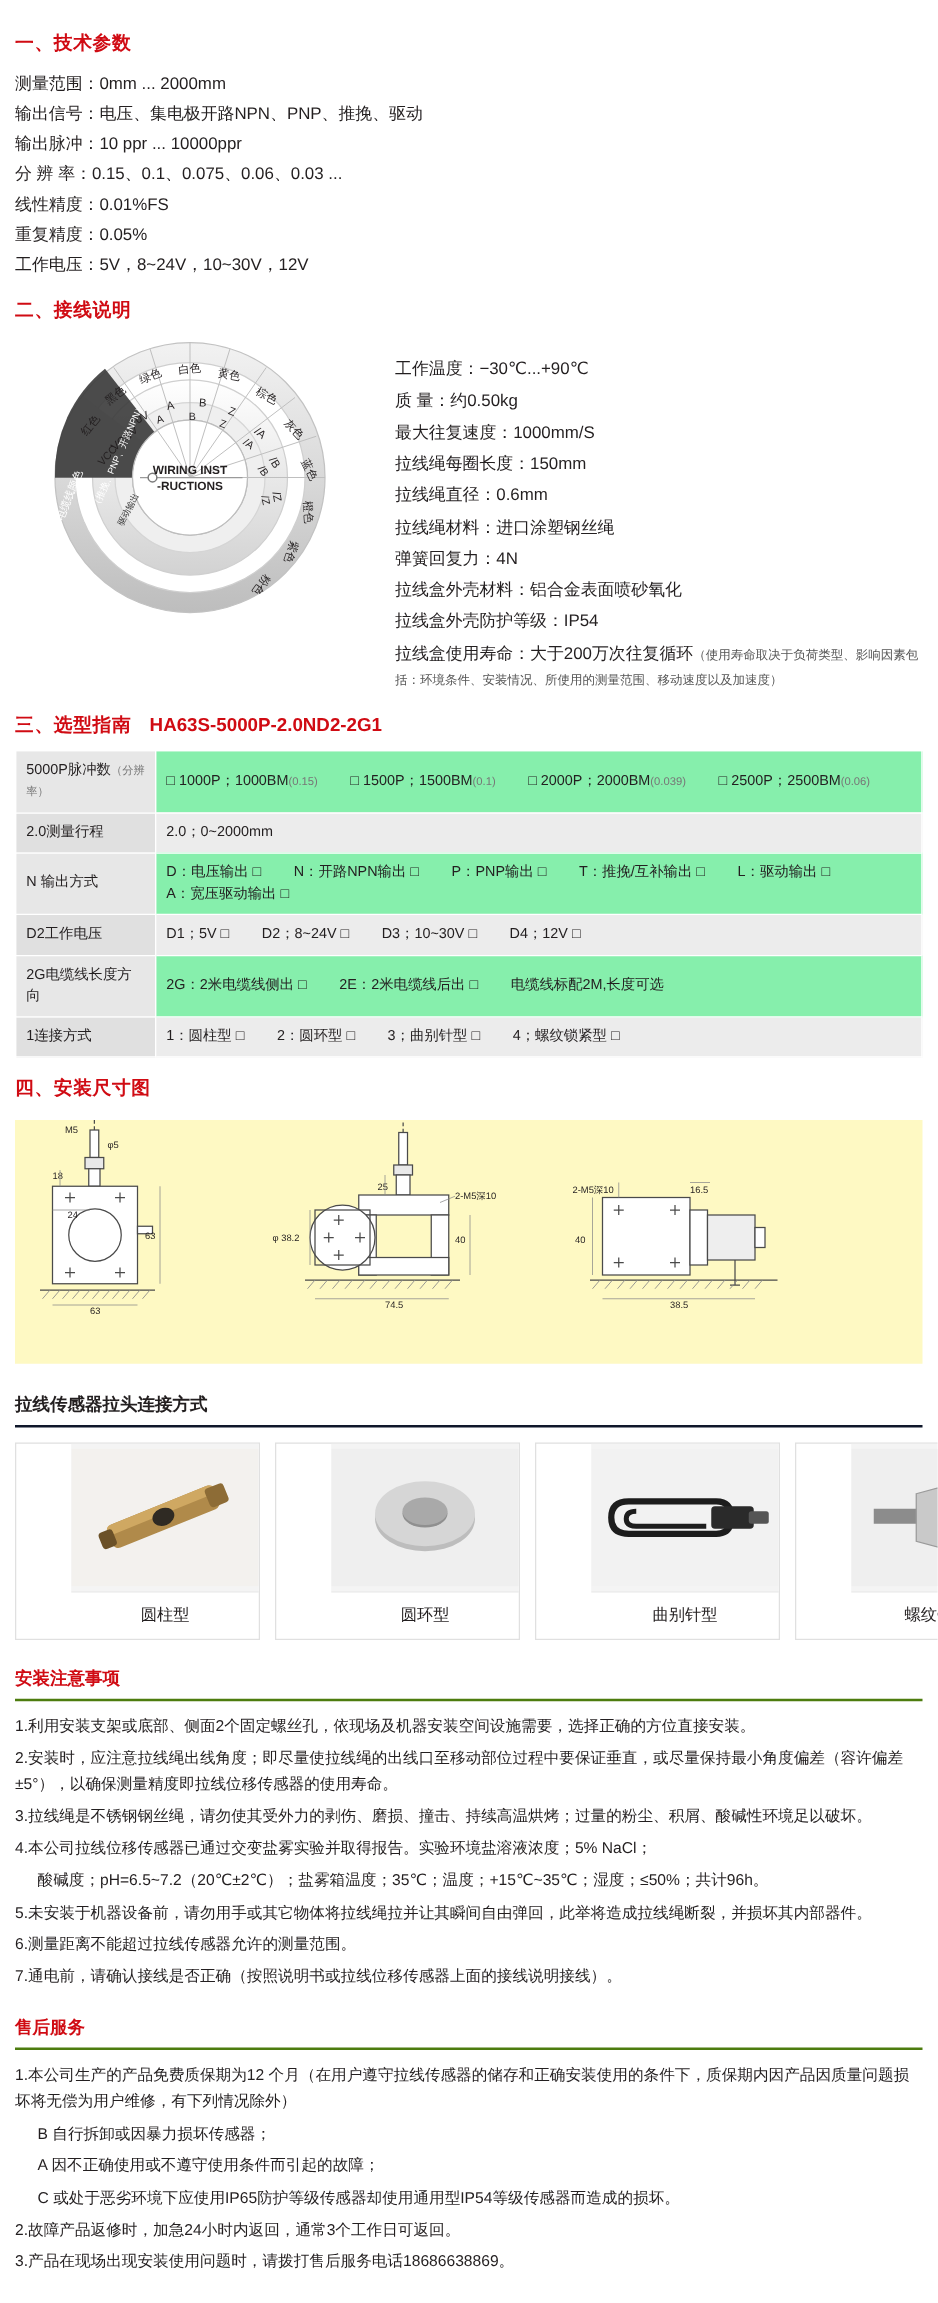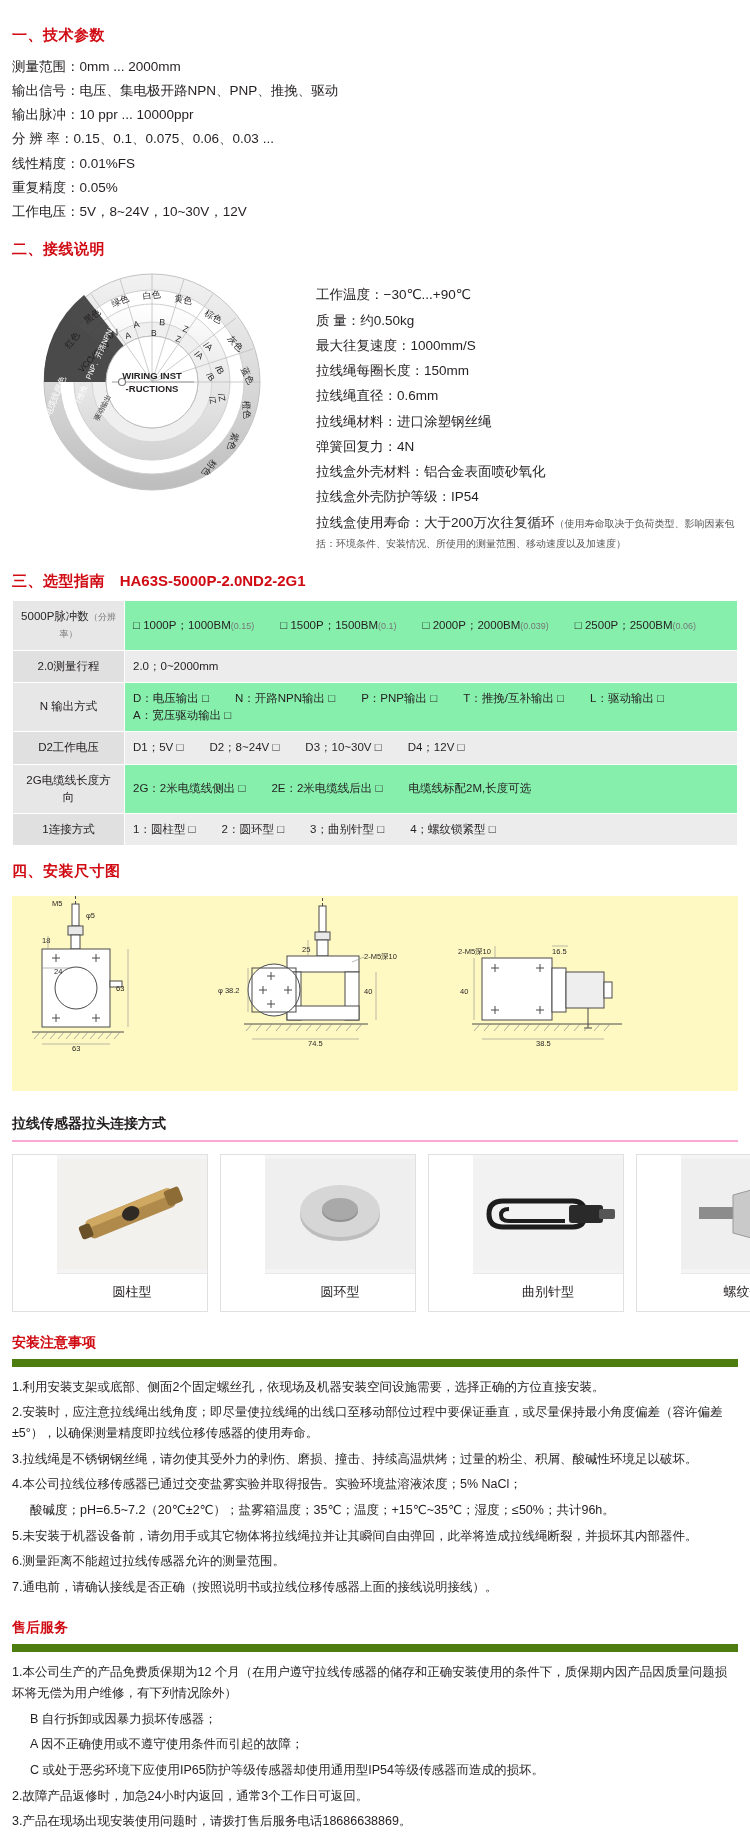--- a/index.html
+++ b/index.html
@@ -34,48 +34,48 @@
   .wiring-wrap { display: flex; align-items: flex-start; gap: 14px; margin-top: 6px; }
   .dial { position: relative; width: 290px; height: 230px; flex: none; }
   .dial svg { display:block; }
 
   .wiring-specs { flex: 1; padding-top: 14px; }
   .wiring-specs div { padding: 2.5px 0; font-size: 13.5px; }
 
   
   table.guide { width: 100%; border-collapse: collapse; margin-top: 6px; font-size: 11.5px; }
   table.guide td { border: 1px solid #ffffff; padding: 7px 8px; vertical-align: middle; }
-  table.guide td.k { width: 112px; background: #e7e7e7; color: #231f20; text-align: center; font-size: 11.5px;}
+  table.guide td.k { width: 112px; background: #e7e7e7; color: #231f20; text-align: left; font-size: 11.5px;}
   table.guide td.v { background: #86efac; color: #231f20; }
   table.guide tr.alt td.k { background: #e0e0e0; }
   table.guide tr.alt td.v { background: #ececec; }
   .sub { font-size: 9px; color: #777; }
   .cellrow { display:flex; flex-wrap: wrap; gap: 0px; }
   .cellrow span.opt { margin-right: 26px; white-space: nowrap; }
 
   
   .drawings { border: 0; background: #fef9c3; margin-top: 13px; }
 
   
   .subhead {
     font-size: 14px; font-weight: bold; color: #231f20;
-    border-bottom: 2px solid #f9a8d4; padding-bottom: 6px; margin: 22px 0 12px 0;
+    border-bottom: 2px solid #0f172a; padding-bottom: 6px; margin: 22px 0 12px 0;
   }
   .cards { display: flex; gap: 12px; }
   .card { flex:1; border: 1px solid #e0e0e0; background: #fff; padding-left: 44px; }
   .card .ph { height: 118px; display:flex; align-items:center; justify-content:center; background: #f4f4f4; overflow:hidden; }
   .card .cap { text-align: center; font-size: 13px; padding: 8px 0 9px 0; border-top: 1px solid #e8e8e8; }
 
   .notes { margin-top: 8px; }
   .notes p { margin: 5px 0; font-size: 12.5px; line-height: 1.65; }
   .notes p.ind { padding-left: 18px; }
 
   .redhead {
     color: #d00b13; font-weight: bold; font-size: 14px;
-    border-bottom: 8px solid #4d7c0f; padding-bottom: 6px; margin: 20px 0 10px 0;
+    border-bottom: 2px solid #4d7c0f; padding-bottom: 6px; margin: 20px 0 10px 0;
   }
 </style>
 </head>
 <body>
 
 <div class="page">
 
   <div class="sec-title">一、技术参数</div>
   <div class="spec-list">
     <div>测量范围：0mm ... 2000mm</div>

